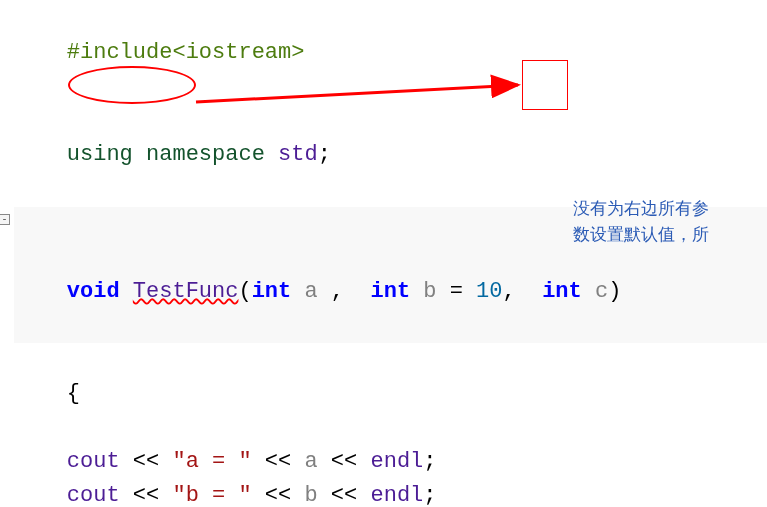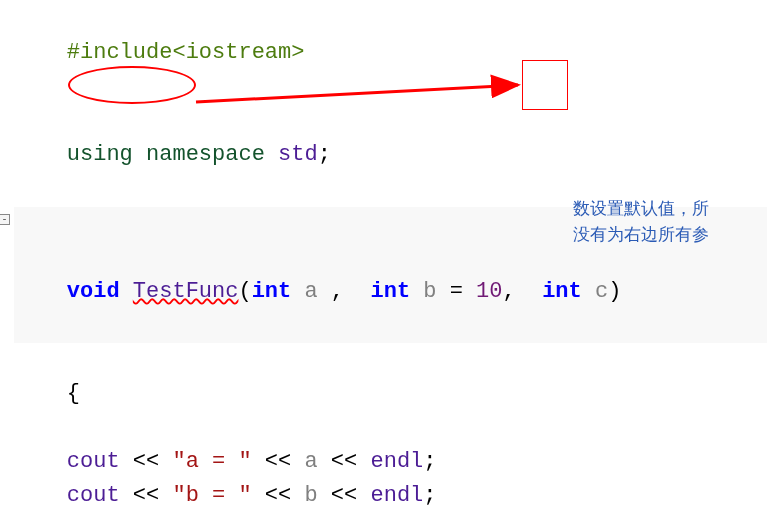--- a/index.html
+++ b/index.html
@@ -36,21 +36,21 @@
       line-height: 9px;
       text-align: center;
       color: #555;
     }
     .preproc { color: #4d7c0f; }
     .keyword { color: #14532d; }
     .type { color: #0000ff; font-weight: bold; }
     .ident { color: #4c1d95; }
     .param { color: #808080; }
     .string { color: #a31515; }
-    .number { color: #701a75; }
+    .number { color: #0369a1; }
     .plain { color: #000000; }
     .highlight-line {
       background: #f8f8f8;
     }
     .error-underline {
       text-decoration: underline wavy #ff0000;
       text-decoration-thickness: 1.5px;
     }
     .ellipse {
       position: absolute;
@@ -112,15 +112,15 @@
 <svg class="arrow-svg" width="767" height="507">
   <defs>
     <marker id="arrowhead" markerWidth="10" markerHeight="8" refX="9" refY="4" orient="auto">
       <polygon points="0 0, 10 4, 0 8" fill="#ff0000"></polygon>
     </marker>
   </defs>
   <line x1="196" y1="102" x2="518" y2="85" stroke="#ff0000" stroke-width="3" marker-end="url(#arrowhead)"></line>
 </svg>
 
 <div class="annotation" style="left:573px; top:196px;">
+  <div>没有为右边所有参</div>
   <div>数设置默认值，所</div>
-  <div>没有为右边所有参</div>
 </div>
 
 </body></html>

